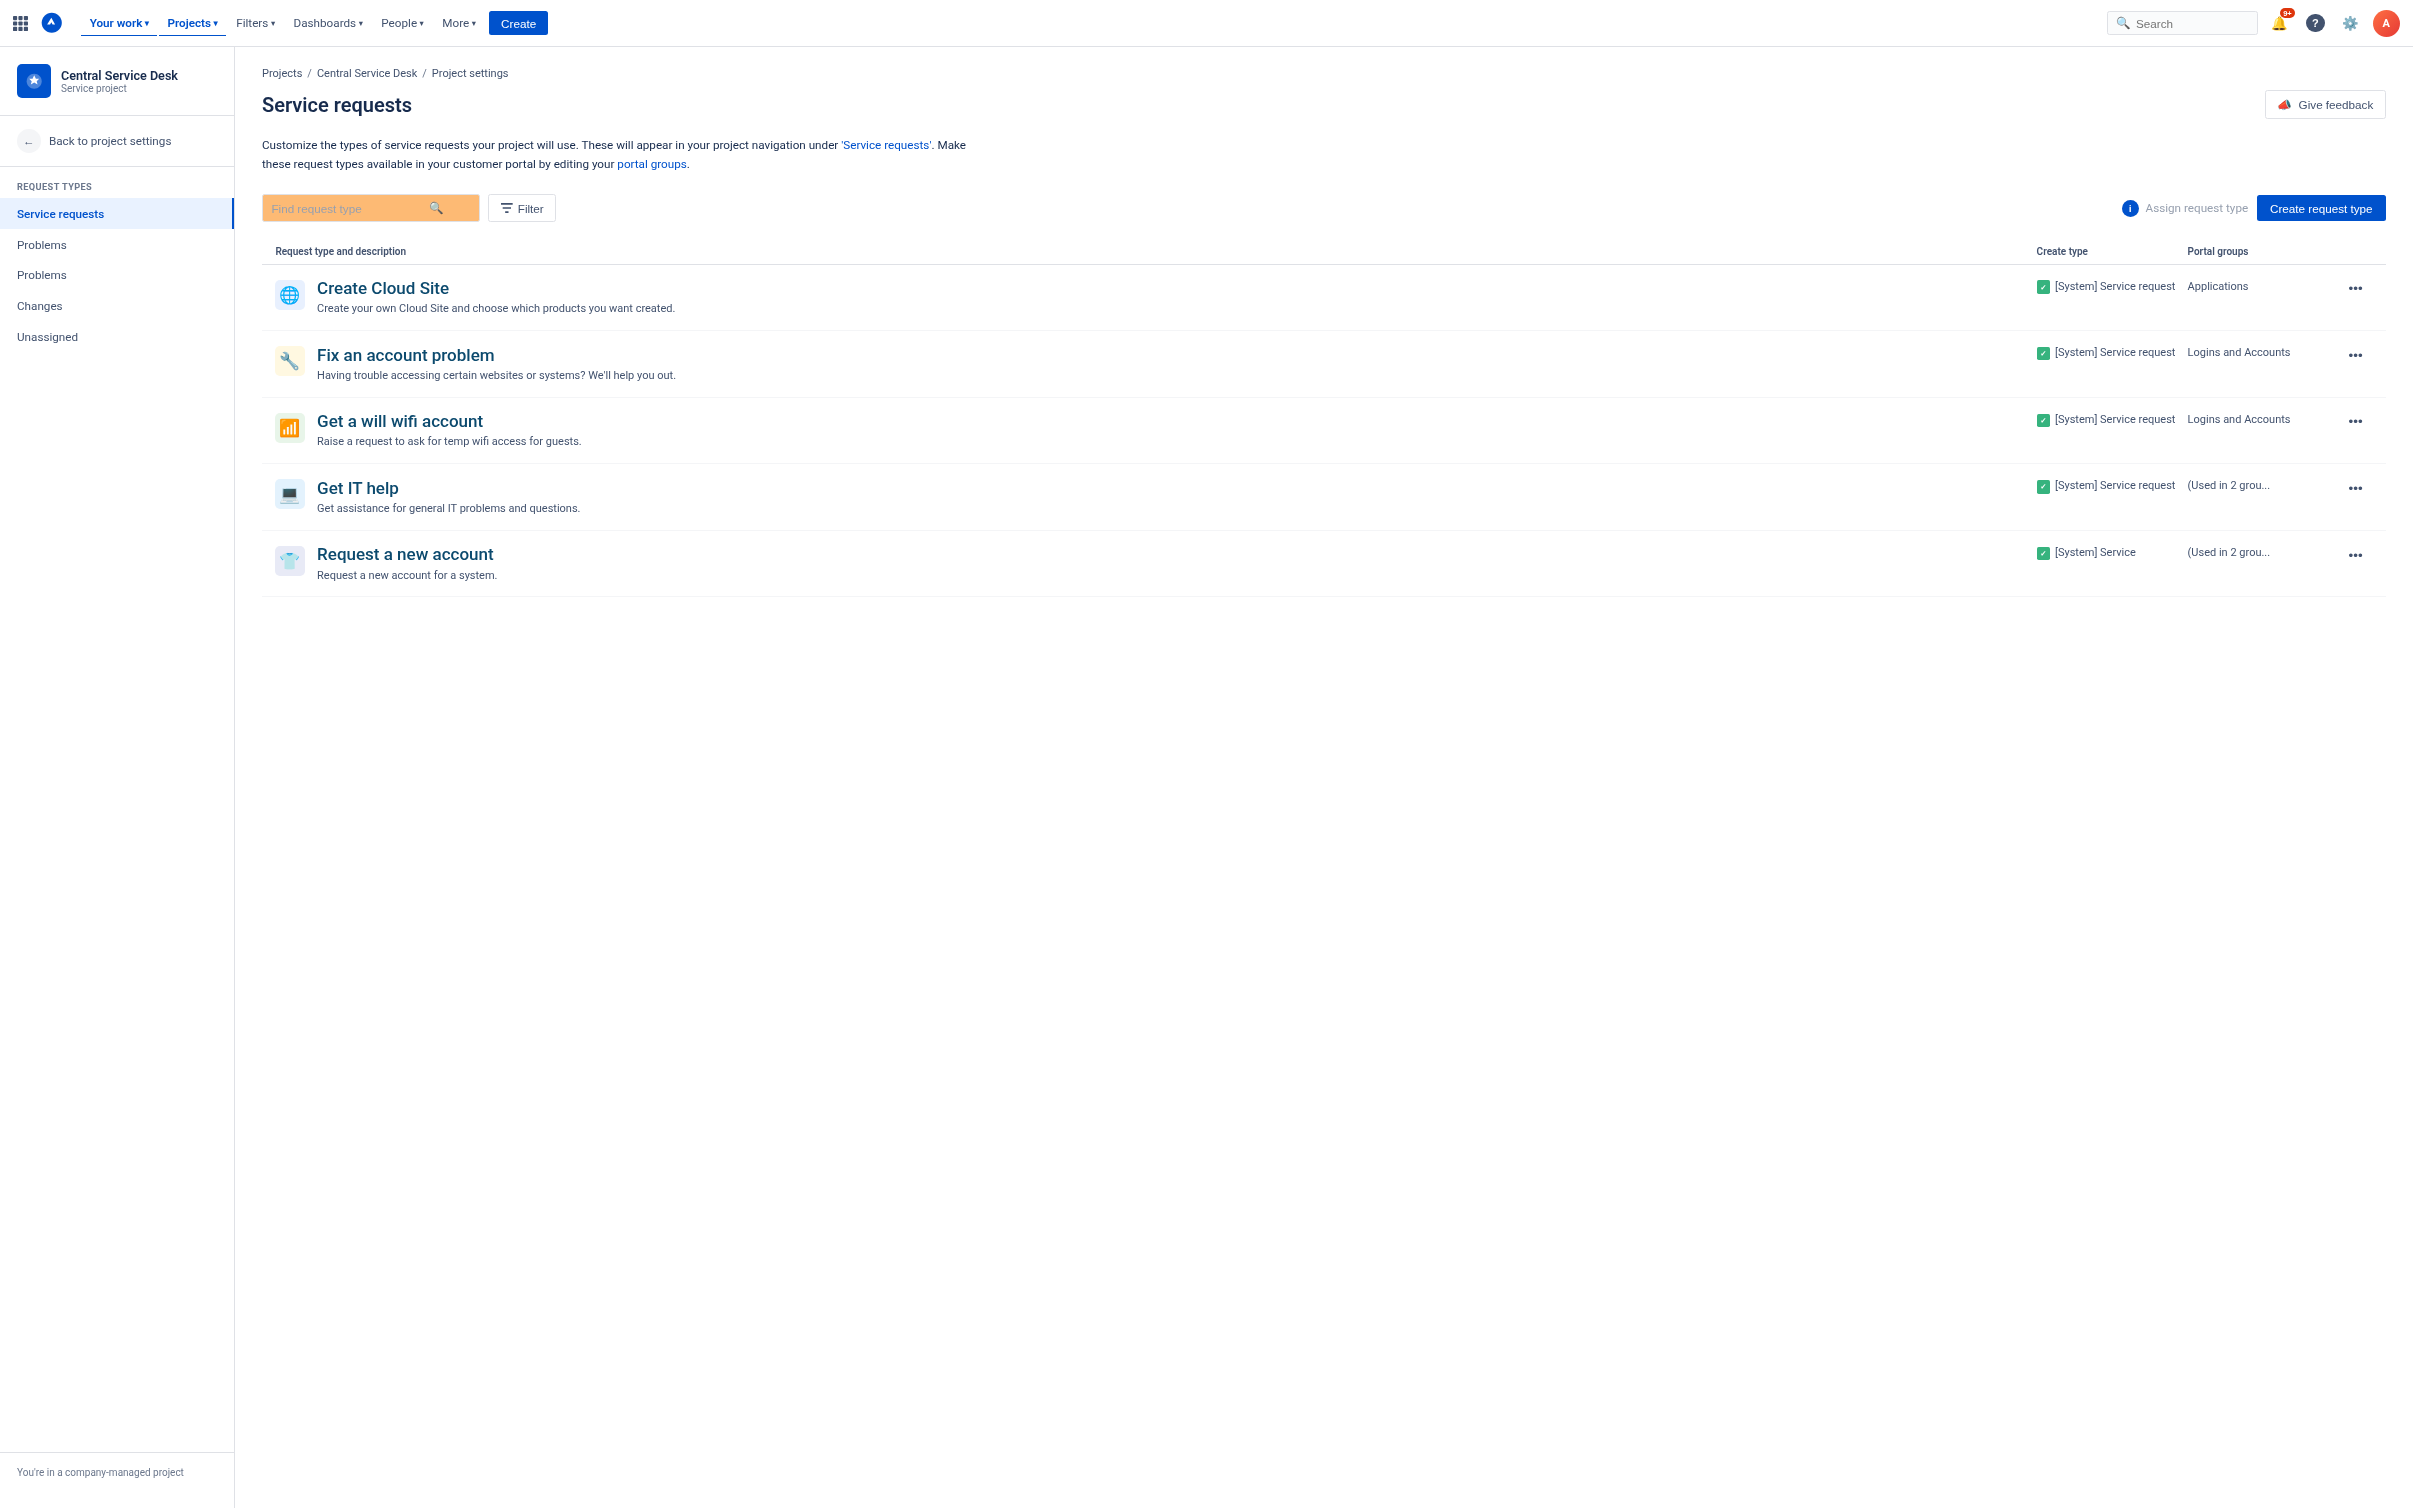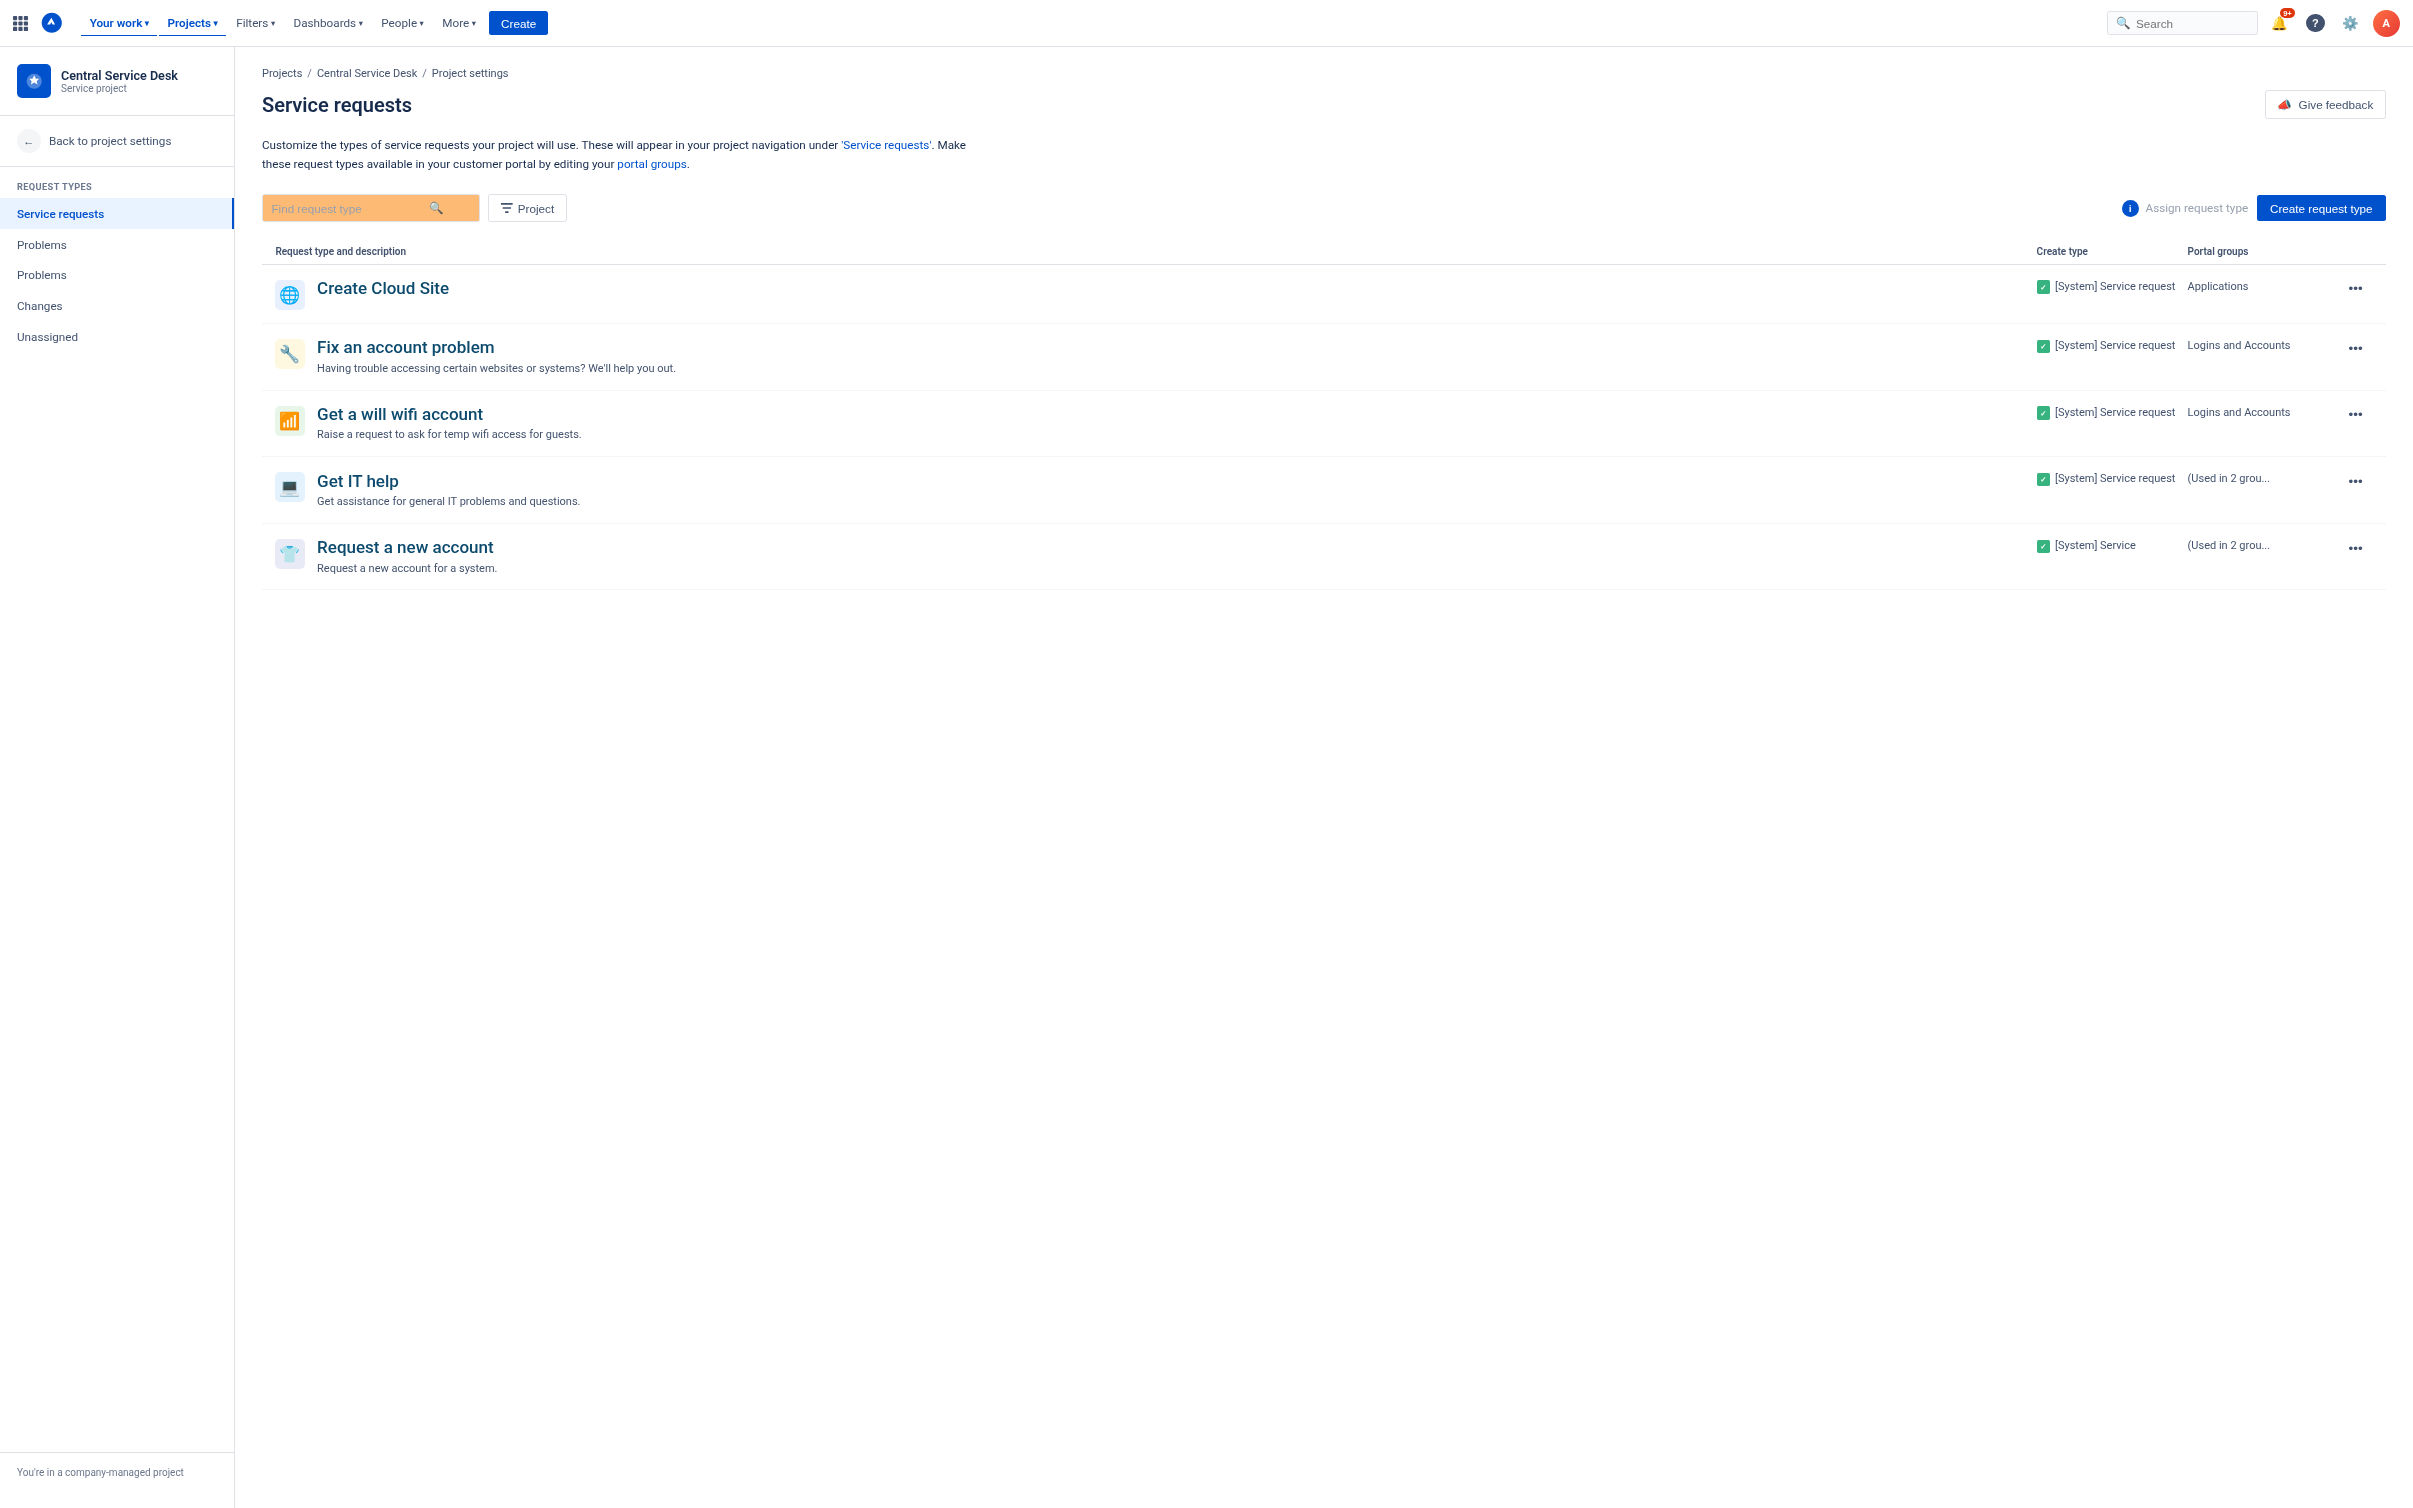--- a/index.html
+++ b/index.html
@@ -346,21 +346,21 @@
       <div class="search-input-wrapper">
         <input type="text" placeholder="Find request type" style="">
         <span style="color:#42526e;">🔍</span>
       </div>
       <button class="filter-btn">
         <span>
           <svg width="11.7" height="10" viewBox="0 0 14 12" fill="currentColor">
             <path d="M0 0h14v2H0zm2 5h10v2H2zm3 5h4v2H5z"></path>
           </svg>
         </span>
-        <span>Project</span>
+        <span>Filter</span>
       </button>
       <div class="spacer"></div>
       <div class="assign-type-wrapper">
         <div class="info-icon">i</div>
         <span class="assign-type-text">Assign request type</span>
       </div>
       <button class="create-request-btn">Create request type</button>
     </div>
 
     <div class="table-header">
@@ -370,20 +370,21 @@
       <span></span>
     </div>
 
     <div>
 
       <div class="request-row">
         <div class="request-type-cell">
           <div class="request-icon" style="background:#e8f0fe; font-size:17px;">🌐</div>
           <div class="request-info">
             <div class="request-name">Create Cloud Site</div>
+            <div class="request-desc">Create your own Cloud Site and choose which products you want created.</div>
           </div>
         </div>
         <div class="issue-type-cell">
           <div class="issue-icon">✓</div>
           <span class="issue-type-text">[System] Service request</span>
         </div>
         <div class="portal-groups-cell">Applications</div>
         <button class="more-btn">•••</button>
       </div>
 

